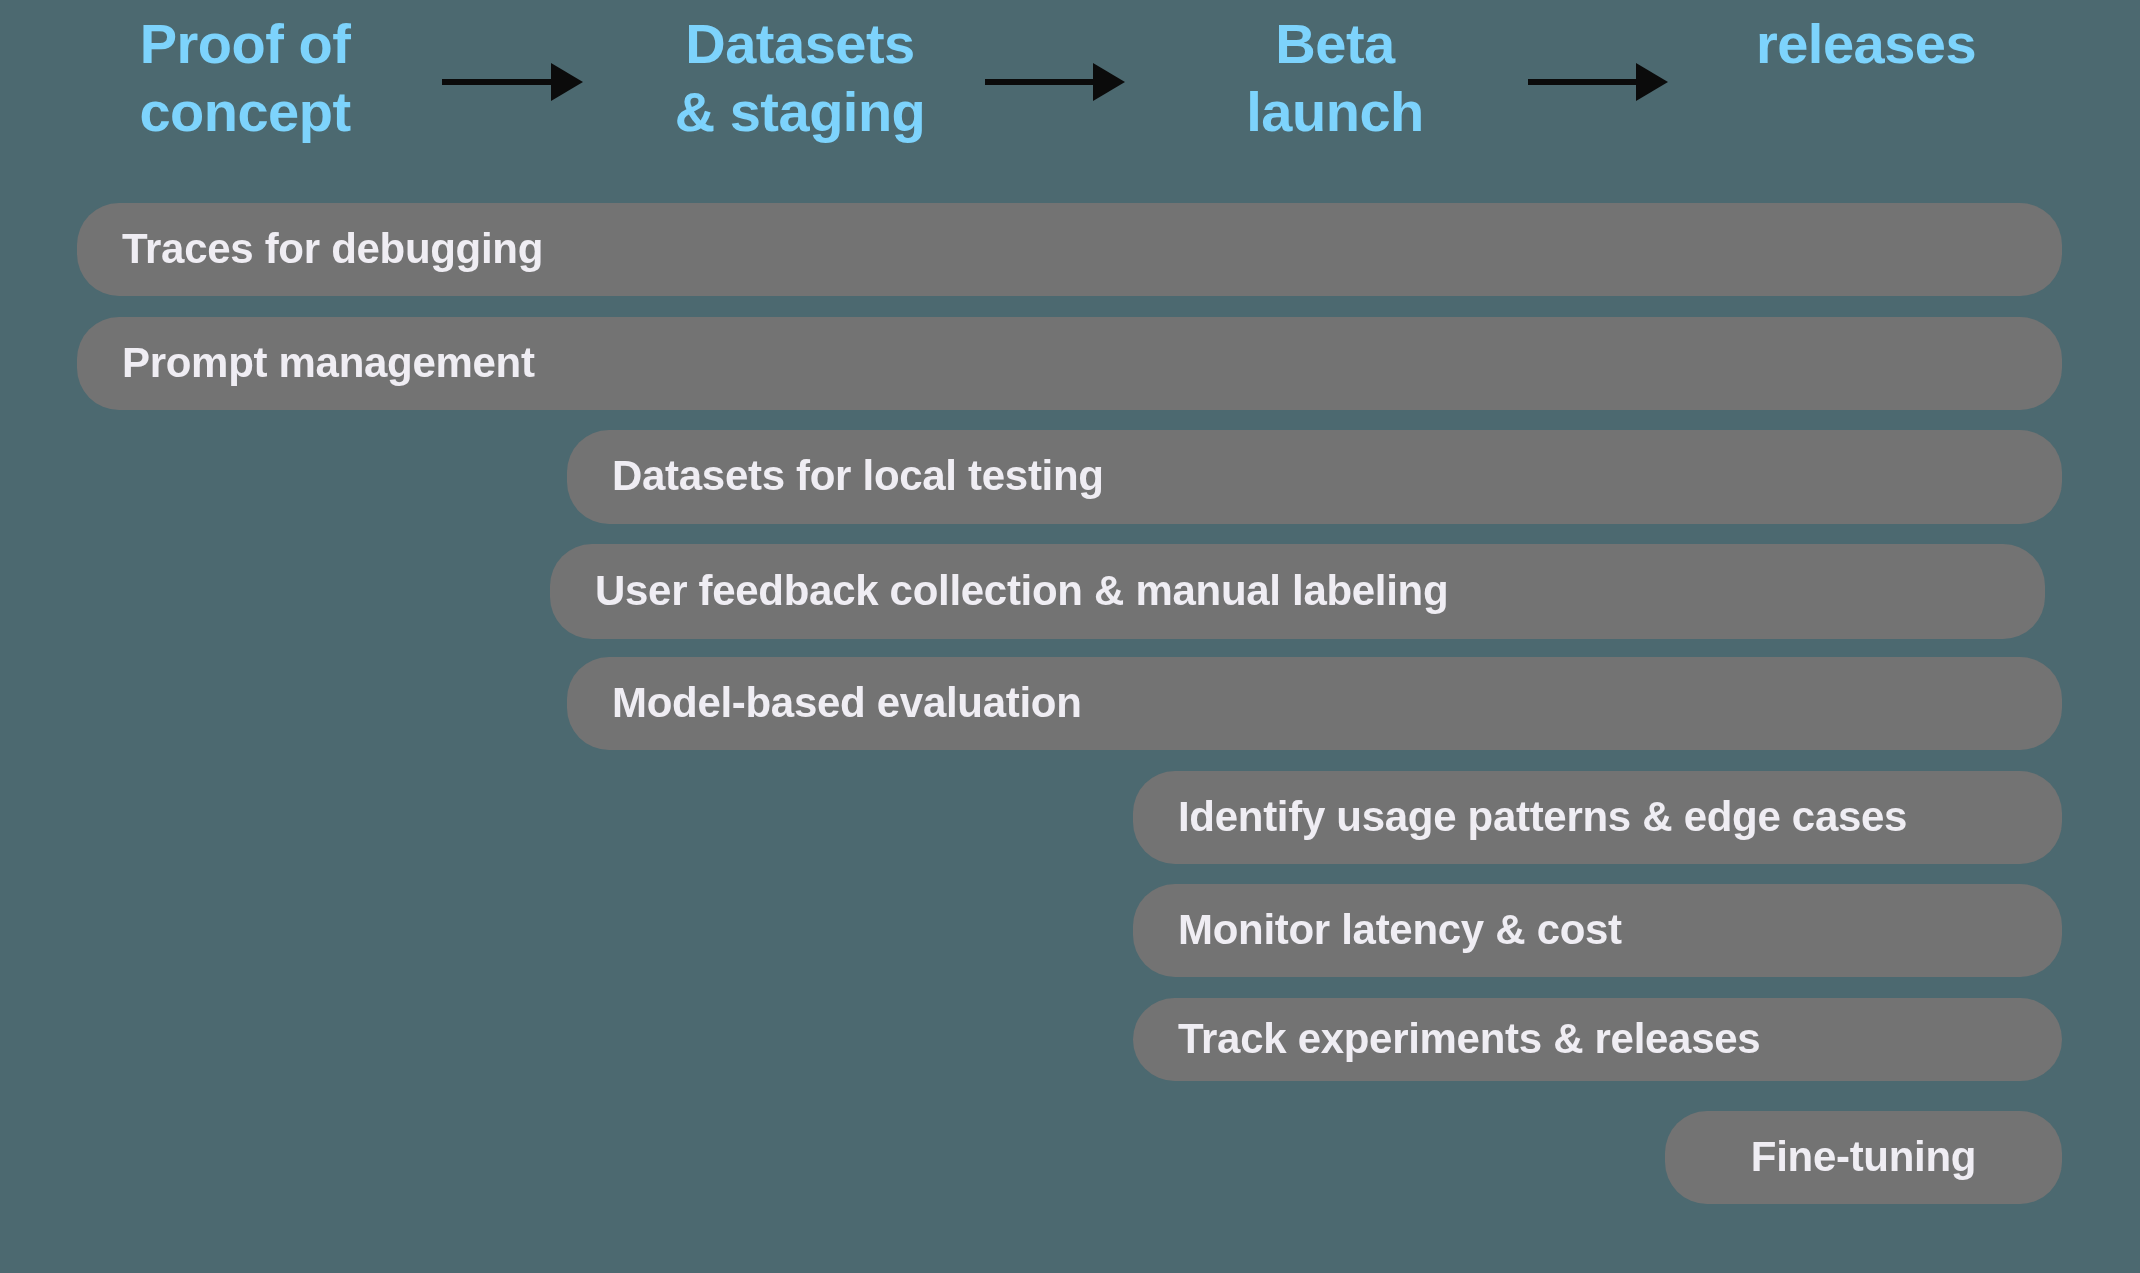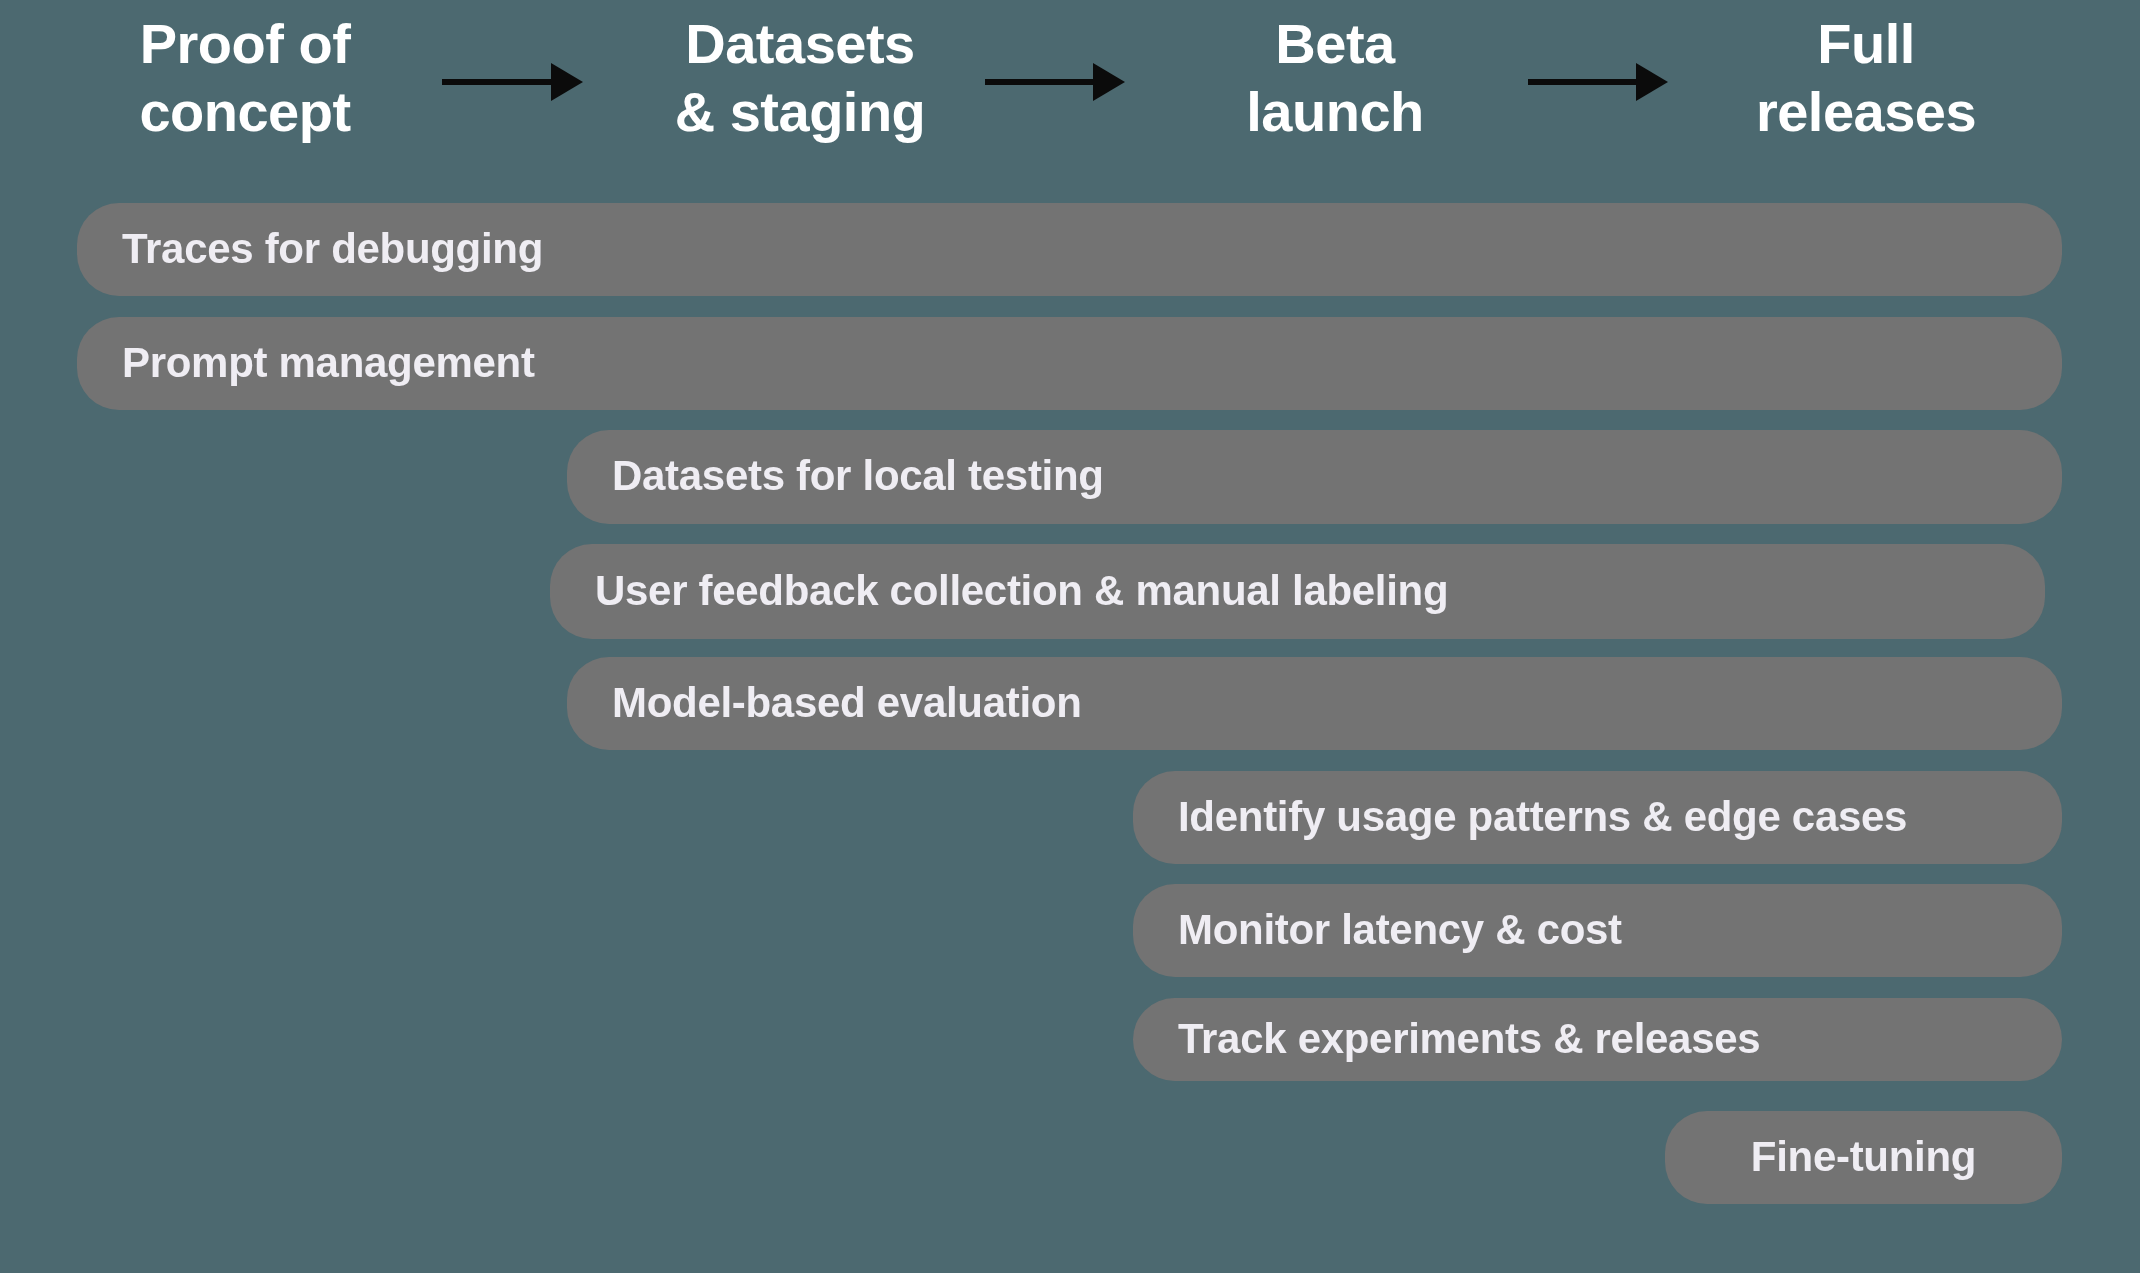--- a/index.html
+++ b/index.html
@@ -13,21 +13,21 @@
     height: 1273px;
     background: #4C6970;
     overflow: hidden;
     font-family: "Liberation Sans", sans-serif;
   }
   .phase {
     position: absolute;
     top: 10px;
     transform: translateX(-50%);
     text-align: center;
-    color: #ffffff;
+    color: #7dd3fc;
     font-size: 56px;
     font-weight: 700;
     line-height: 68px;
     letter-spacing: -0.5px;
     white-space: nowrap;
   }
   .arrow-layer {
     position: absolute;
     left: 0;
     top: 0;
@@ -64,21 +64,20 @@
       </div>
       <div class="phase" style="left: 800px;">
         <div>Datasets</div>
         <div>&amp; staging</div>
       </div>
       <div class="phase" style="left: 1335px;">
         <div>Beta</div>
         <div>launch</div>
       </div>
       <div class="phase" style="left: 1866px;">
-        <div>Full</div>
         <div>releases</div>
       </div>
     </div>
   <svg class="arrow-layer" id="arrow-layer" viewBox="0 0 2140 1273" xmlns="http://www.w3.org/2000/svg">
       <g>
         <line x1="442" y1="82" x2="559" y2="82" stroke="#0B0B0B" stroke-width="6"></line>
         <polygon points="551,63 583,82 551,101" fill="#0B0B0B"></polygon>
       </g>
       <g>
         <line x1="985" y1="82" x2="1101" y2="82" stroke="#0B0B0B" stroke-width="6"></line>

